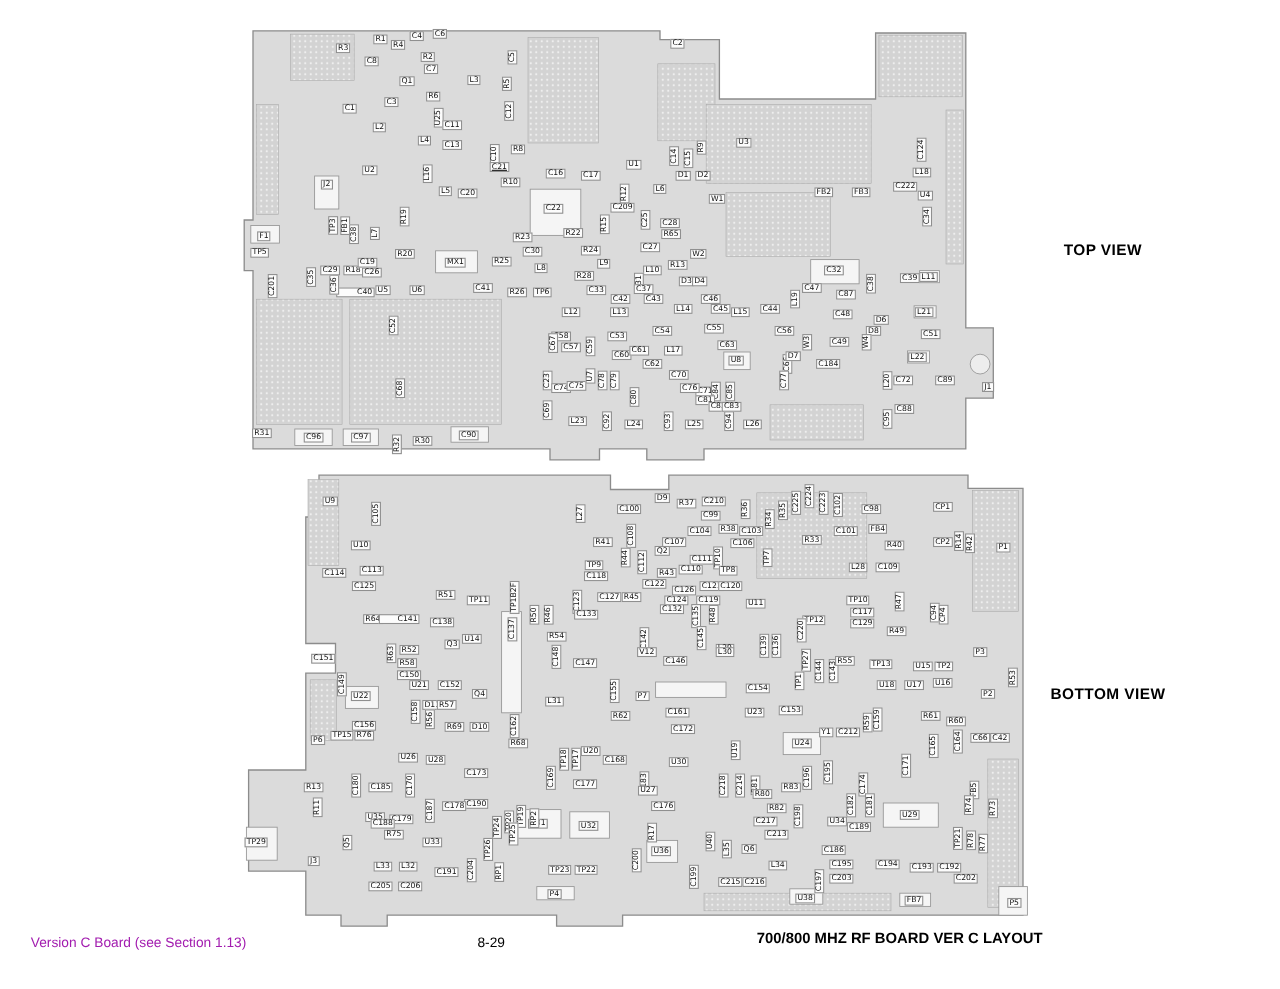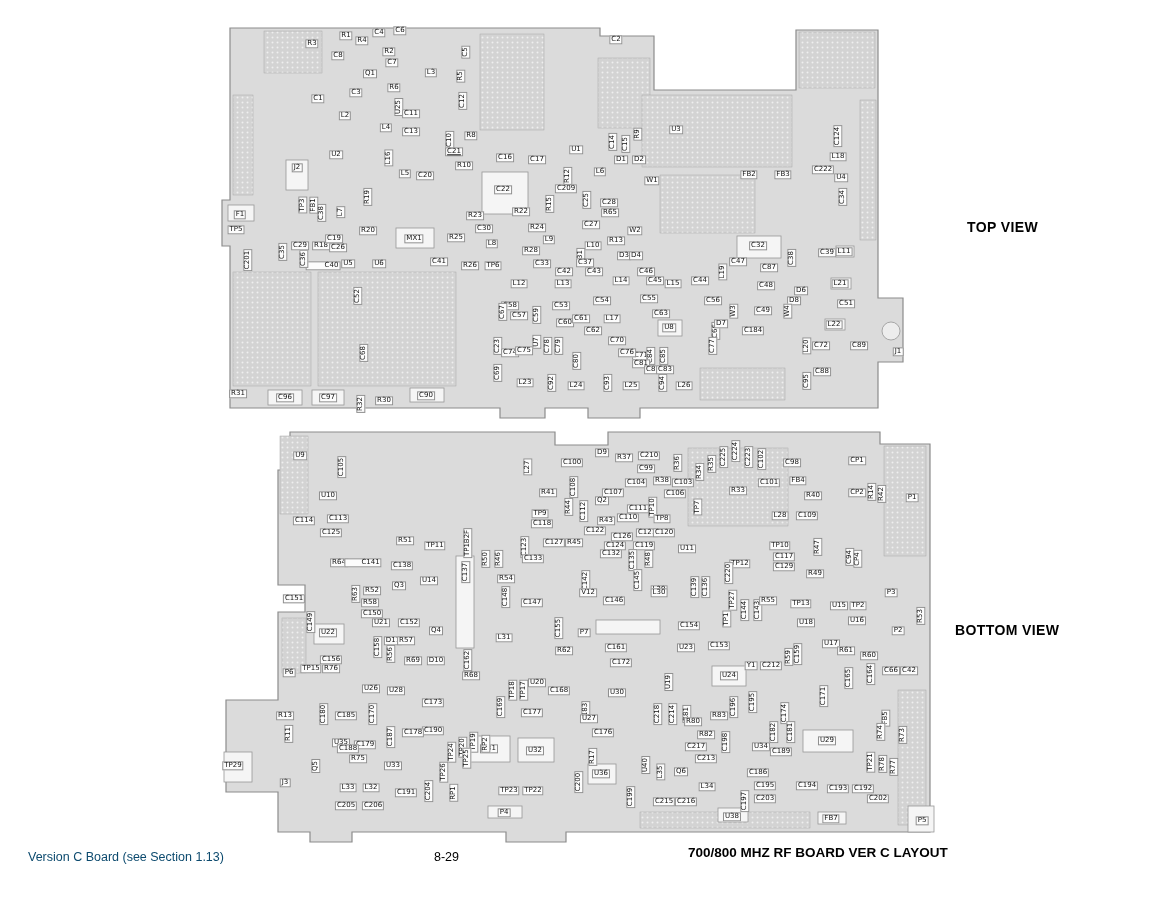--- a/index.html
+++ b/index.html
@@ -9,21 +9,21 @@
   .labels{position:absolute;left:0;top:0;width:1164px;height:899px;}
   .lbl{position:absolute;transform:translate(-50%,-50%);
        font-family:"DejaVu Sans",sans-serif;font-size:7px;line-height:1.05;
        color:#111;background:#fcfcfc;border:0.5px solid #8f8f8f;
        padding:0 1px;white-space:nowrap;}
   .lbl.vert{transform:translate(-50%,-50%) rotate(-90deg);}
   .view-label{position:absolute;font-weight:bold;font-size:14px;color:#000;
               letter-spacing:0.4px;}
   #top-caption{left:967px;top:219px;}
   #bottom-caption{left:955px;top:622px;}
-  .footer-left{position:absolute;left:28px;top:850px;font-size:12.5px;color:#0c4a6e;}
+  .footer-left{position:absolute;left:28px;top:850px;font-size:12.5px;color:#a21caf;}
   .footer-page{position:absolute;left:434px;top:850px;font-size:12.5px;color:#000;}
   .footer-title{position:absolute;left:688px;top:845px;font-size:13.5px;font-weight:bold;color:#000;}
   :root{--board-fill:#dbdbdb;--board-stroke:#8c8c8c;}
 </style>
 </head>
 <body>
 
 <div class="page">
 
   <svg class="art" width="1164" height="899" viewBox="0 0 1164 899">
@@ -369,21 +369,21 @@
       <span class="lbl" style="left: 801px; top: 604px;">TP13</span>
       <span class="lbl" style="left: 839px; top: 606px;">U15</span>
       <span class="lbl" style="left: 858px; top: 606px;">TP2</span>
       <span class="lbl" style="left: 891px; top: 593px;">P3</span>
       <span class="lbl" style="left: 339px; top: 563px;">R64</span>
       <span class="lbl" style="left: 363px; top: 563px; padding-left: 16px;">C141</span>
       <span class="lbl vert" style="left: 356px; top: 594px;">R63</span>
       <span class="lbl" style="left: 372px; top: 591px;">R52</span>
       <span class="lbl" style="left: 370px; top: 603px;">R58</span>
       <span class="lbl" style="left: 372px; top: 614px;">C150</span>
-      <span class="lbl" style="left: 399px; top: 586px;">Q3</span>
+      <span class="lbl" style="left: 411px; top: 586px;">Q3</span>
       <span class="lbl" style="left: 429px; top: 581px;">U14</span>
       <span class="lbl" style="left: 532px; top: 603px;">C147</span>
       <span class="lbl vert" style="left: 506px; top: 597px;">C148</span>
       <span class="lbl vert" style="left: 586px; top: 581px;">C142</span>
       <span class="lbl" style="left: 588px; top: 593px;">V12</span>
       <span class="lbl" style="left: 614px; top: 601px;">C146</span>
       <span class="lbl vert" style="left: 638px; top: 580px;">C145</span>
       <span class="lbl" style="left: 659px; top: 578px; margin-top: 12px;">L29</span>
       <span class="lbl" style="left: 659px; top: 593px;">L30</span>
       <span class="lbl vert" style="left: 695px; top: 587px;">C139</span>
@@ -393,21 +393,21 @@
       <span class="lbl" style="left: 689px; top: 626px;">C154</span>
       <span class="lbl" style="left: 719px; top: 646px;">C153</span>
       <span class="lbl" style="left: 686px; top: 648px;">U23</span>
       <span class="lbl" style="left: 616px; top: 648px;">C161</span>
       <span class="lbl" style="left: 621px; top: 663px;">C172</span>
       <span class="lbl vert" style="left: 745px; top: 610px;">C144</span>
       <span class="lbl vert" style="left: 758px; top: 610px;">C143</span>
       <span class="lbl" style="left: 768px; top: 601px;">R55</span>
       <span class="lbl vert" style="left: 727px; top: 619px;">TP1</span>
       <span class="lbl" style="left: 806px; top: 623px;">U18</span>
-      <span class="lbl" style="left: 831px; top: 644px;">U17</span>
+      <span class="lbl" style="left: 831px; top: 623px;">U17</span>
       <span class="lbl" style="left: 857px; top: 621px;">U16</span>
       <span class="lbl vert" style="left: 921px; top: 616px;">R53</span>
       <span class="lbl" style="left: 898px; top: 631px;">P2</span>
       <span class="lbl" style="left: 751px; top: 666px;">Y1</span>
       <span class="lbl" style="left: 771px; top: 666px;">C212</span>
       <span class="lbl vert" style="left: 789px; top: 657px;">R59</span>
       <span class="lbl vert" style="left: 798px; top: 654px;">C159</span>
       <span class="lbl" style="left: 846px; top: 651px;">R61</span>
       <span class="lbl" style="left: 869px; top: 656px;">R60</span>
       <span class="lbl vert" style="left: 871px; top: 674px;">C164</span>

